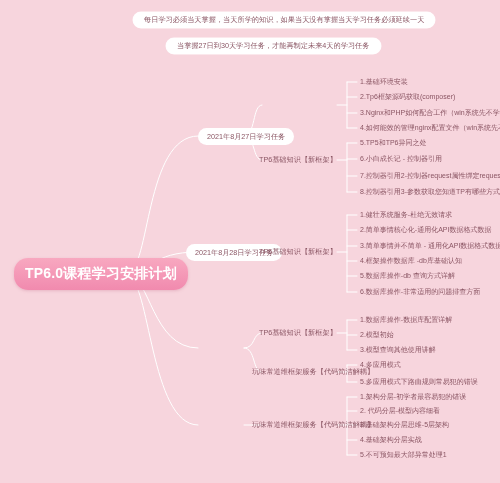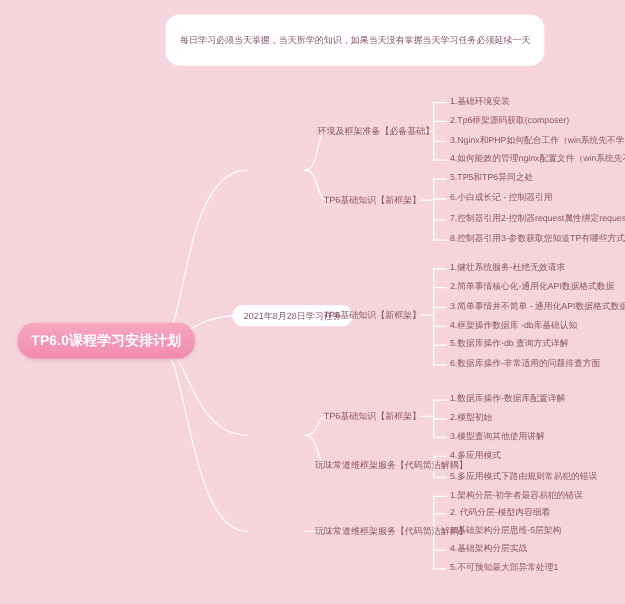--- a/index.html
+++ b/index.html
@@ -30,35 +30,35 @@
   }
 
   
   .note {
     position: absolute;
     background: #ffffff;
     border-radius: 11px;
     font-size: 7.2px;
     line-height: 1.15;
     color: #8a5563;
-    padding: 16px 11px;
+    padding: 4px 11px;
     white-space: nowrap;
     box-shadow: 0 0 0 0.5px rgba(255,255,255,0.9);
   }
   .note-1 { left: 133px; top: 12px; }
   .note-2 { left: 166px; top: 38px; }
 
   
   .root {
     position: absolute;
     left: 14px;
     top: 258px;
     background: linear-gradient(180deg,#f8a8c0 0%, #f18aae 100%);
     color: #ffffff;
-    font-size: 11px;
+    font-size: 14px;
     font-weight: bold;
     letter-spacing: 0.2px;
     padding: 7px 11px;
     border-radius: 14px;
     white-space: nowrap;
     box-shadow: 0 1px 3px rgba(200,120,150,0.35);
   }
 
   
   .lv1 {
@@ -151,26 +151,27 @@
       <path d="M347 397 L347 455"></path>
       <path d="M347 397 L357 397"></path>
       <path d="M347 411 L357 411"></path>
       <path d="M347 425 L357 425"></path>
       <path d="M347 440 L357 440"></path>
       <path d="M347 455 L357 455"></path>
     </g>
   </svg>
 
   <div class="note note-1">每日学习必须当天掌握，当天所学的知识，如果当天没有掌握当天学习任务必须延续一天</div>
+  <div class="note note-2">当掌握27日到30天学习任务，才能再制定未来4天的学习任务</div>
 
   <div class="root">TP6.0课程学习安排计划</div>
 
+  <div class="lv1" style="left:198px; top:128px;">2021年8月27日学习任务</div>
   <div class="lv1" style="left:186px; top:244px;">2021年8月28日学习任务</div>
 
-  <div class="lv2" style="left:252px; top:99px;">环境及框架准备【必备基础】</div>
   <div class="lv2" style="left:257px; top:154px;">TP6基础知识【新框架】</div>
   <div class="lv2" style="left:257px; top:246px;">TP6基础知识【新框架】</div>
   <div class="lv2" style="left:257px; top:327px;">TP6基础知识【新框架】</div>
   <div class="lv2" style="left:250px; top:366px;">玩味常道维框架服务【代码简洁解耦】</div>
   <div class="lv2" style="left:250px; top:419px;">玩味常道维框架服务【代码简洁解耦】</div>
 
   <div class="leaf" style="left:358px; top:77px;">1.基础环境安装</div>
   <div class="leaf" style="left:358px; top:92px;">2.Tp6框架源码获取(composer)</div>
   <div class="leaf" style="left:358px; top:108px;">3.Nginx和PHP如何配合工作（win系统先不学）</div>
   <div class="leaf" style="left:358px; top:123px;">4.如何能效的管理nginx配置文件（win系统先不学）</div>

